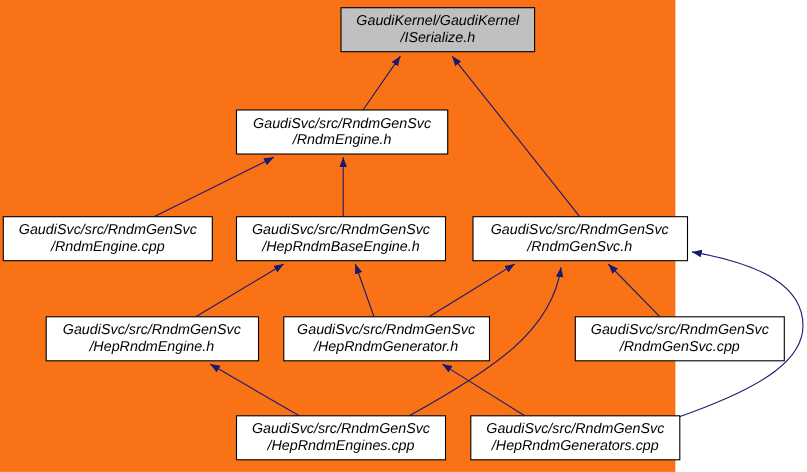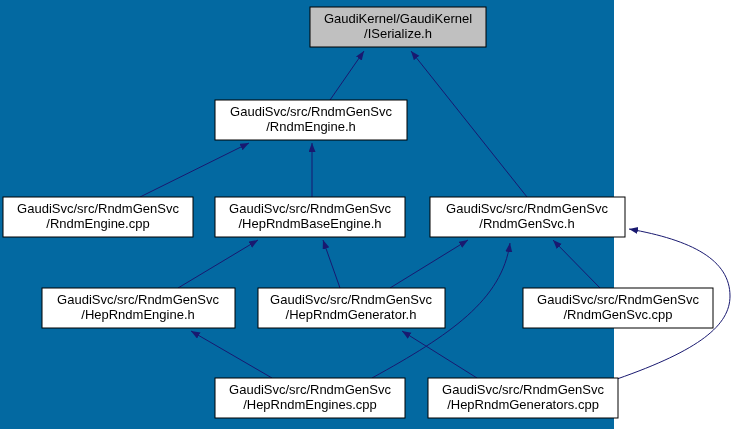--- a/index.html
+++ b/index.html
@@ -4,21 +4,22 @@
 <style>
   html, body {
     margin: 0;
     padding: 0;
     background: #ffffff;
   }
   .graph-wrap {
     width: 614px;
     height: 429px;
     position: relative;
-    background: #0369a1;
+    background: #f97316;
+    font-style: italic;
   }
   svg {
     display: block;
   }
   .node rect {
     fill: #ffffff;
     stroke: #000000;
     stroke-width: 1;
   }
   .node.highlight rect {

